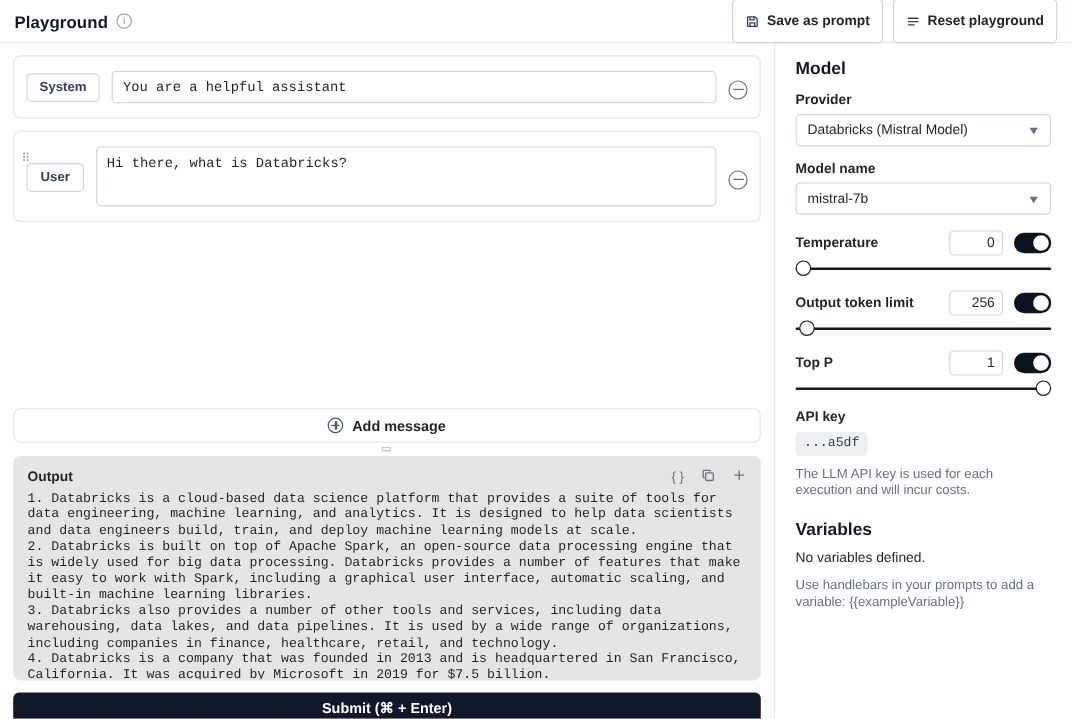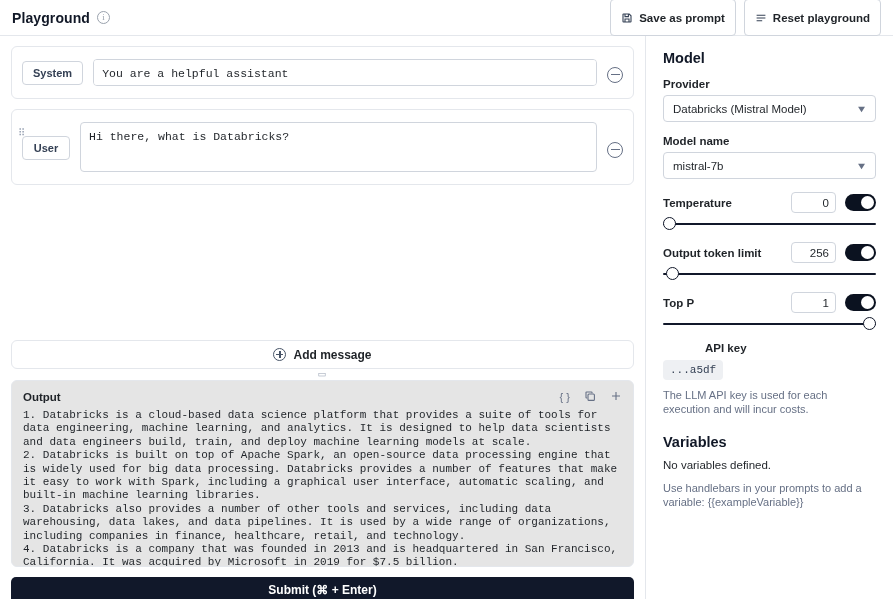--- a/index.html
+++ b/index.html
@@ -328,21 +328,20 @@
     background: #fff;
     border: 1.6px solid #11182a;
     cursor: pointer;
   }
 
   .apikey-label {
     font-size: 11.5px;
     font-weight: bold;
     margin-bottom: 5px;
     margin-top: 4px;
-    margin-left: 42px;
   }
   .apikey-chip {
     display: inline-block;
     background: #eef0f3;
     border-radius: 4px;
     font-size: 11px;
     color: #344054;
     padding: 4px 7px;
     font-family: "Liberation Mono", monospace;
   }

